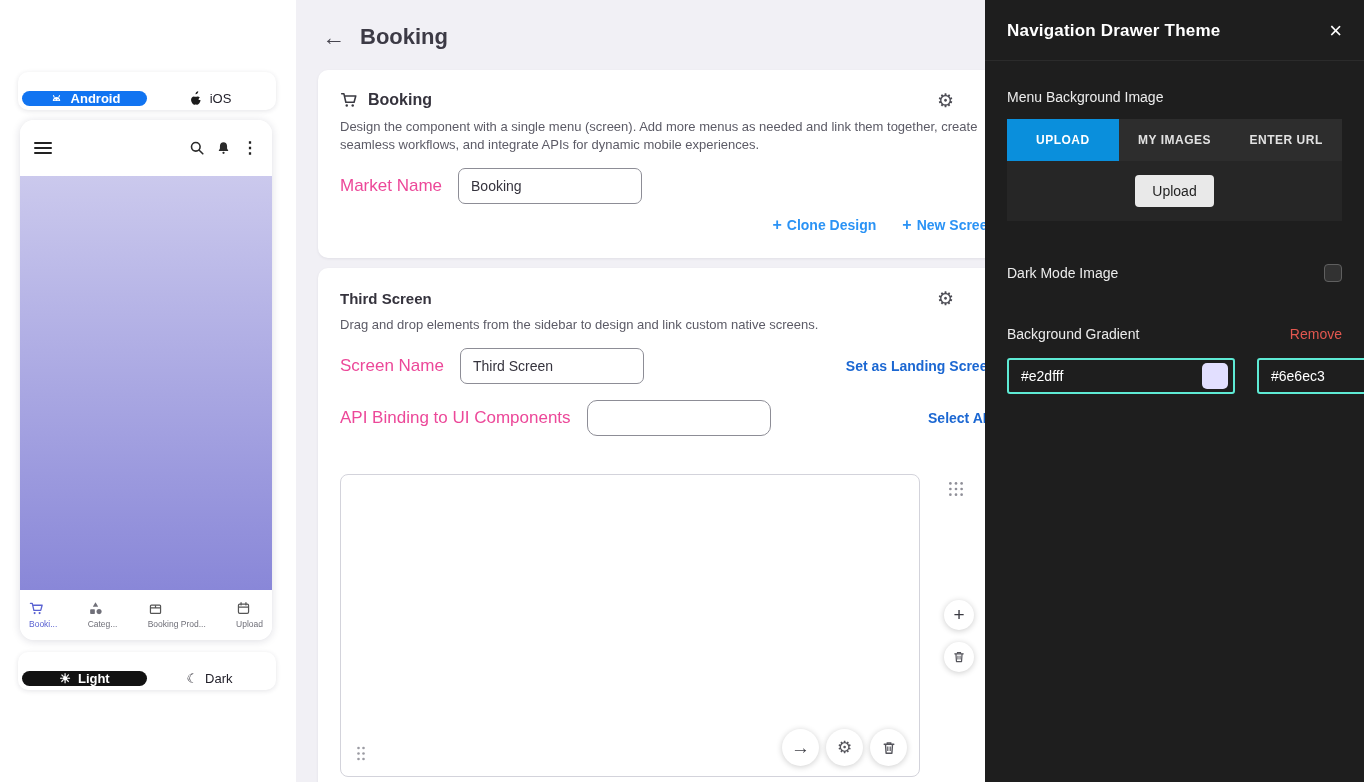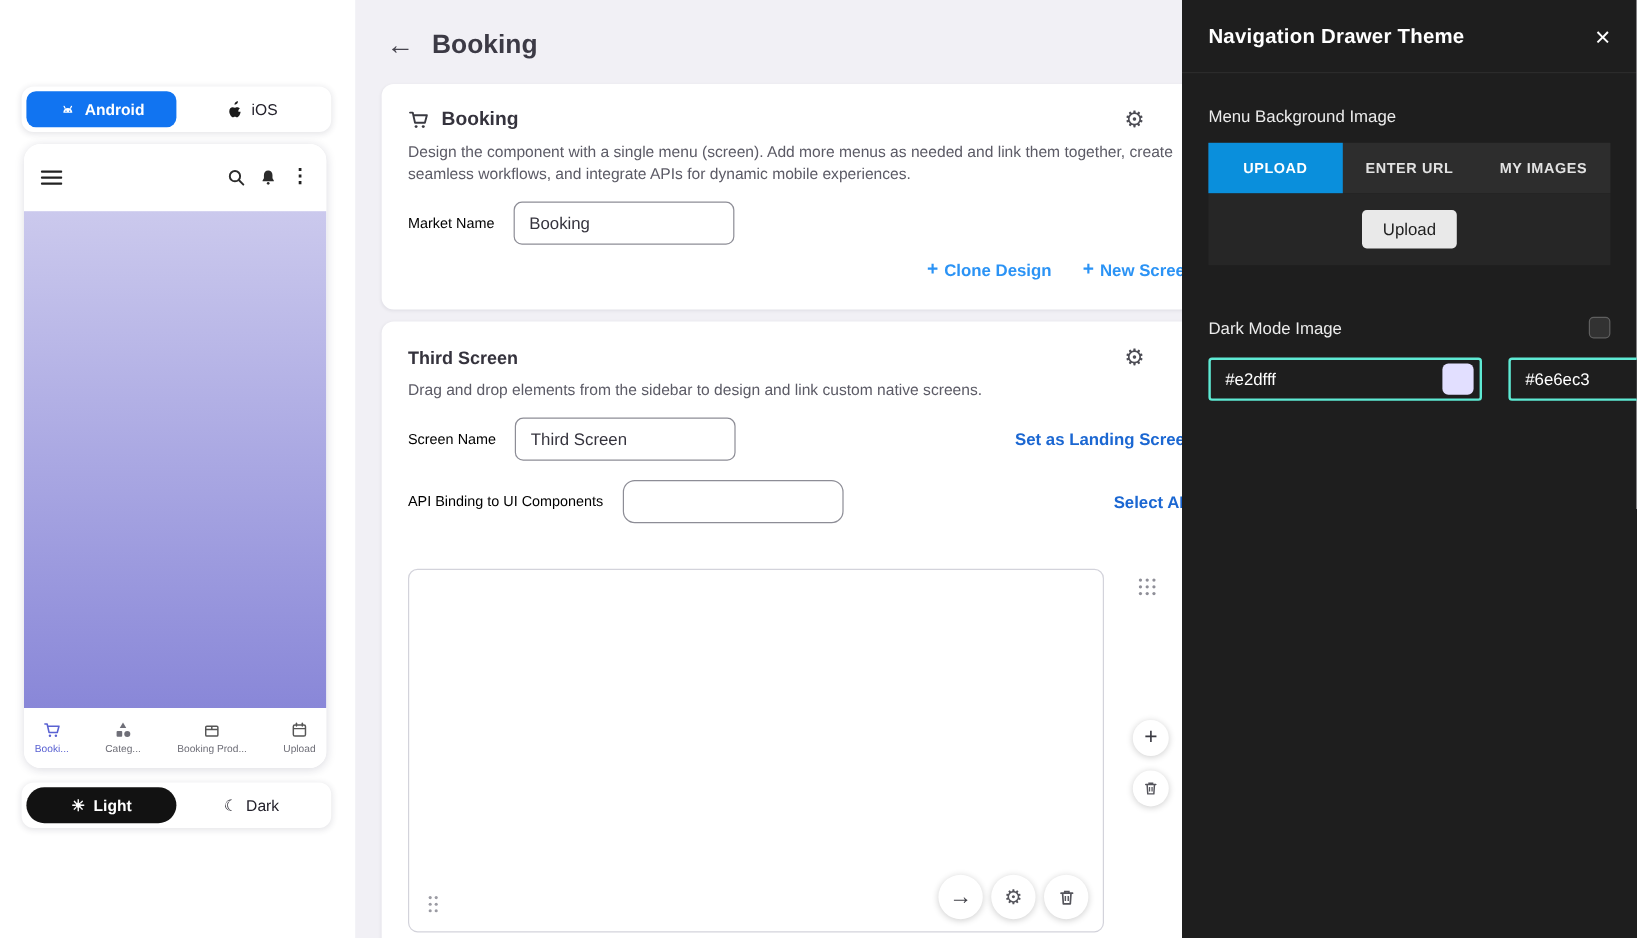--- a/index.html
+++ b/index.html
@@ -2,55 +2,55 @@
 <html><head>
 <meta charset="utf-8">
 <style>
   * { margin:0; padding:0; box-sizing:border-box; }
   body { font-family:"Liberation Sans", sans-serif; background:#e8e8ee; }
   .app { position:relative; width:1364px; height:782px; background:#f1f0f5; overflow:hidden; }
 
   
   .left-col { position:absolute; left:0; top:0; width:296px; height:100%; background:#ffffff; }
   .toggle-box { position:absolute; left:18px; width:258px; height:38px; background:#fff; border-radius:10px;
-    box-shadow:0 1px 5px rgba(30,30,60,.12); display:flex; padding:4px; }
+    box-shadow:0 1px 5px rgba(30,30,60,.12); display:flex; padding:4px;align-items:flex-end; }
   .platform-toggle { top:72px; }
   .theme-toggle { top:652px; }
   .pill { flex:1; display:flex; align-items:center; justify-content:center; gap:7px; border-radius:8px;
     font-size:13px; color:#23212b; cursor:pointer; }
   .pill.blue-active { background:#1174f1; color:#fff; font-weight:bold; border-radius:8px; }
   .pill.black-active { background:#121212; color:#fff; font-weight:bold; border-radius:19px; }
   .pill .glyph { font-size:13px; line-height:1; }
 
   .phone { position:absolute; left:20px; top:120px; width:252px; height:520px; border-radius:14px; overflow:hidden;
     background:#fff; box-shadow:0 1px 8px rgba(30,30,60,.15); }
   .phone-top { height:56px; background:#fff; display:flex; align-items:center; padding:0 14px; }
   .phone-top-right { margin-left:auto; display:flex; align-items:center; gap:11px; }
   .kebab { font-size:16px; font-weight:bold; color:#222; line-height:1; cursor:pointer; }
   .phone-body { height:414px; background:linear-gradient(180deg,#cbc9ed 0%, #8987d8 100%); }
   .phone-nav { height:50px; background:#fff; display:flex; align-items:center; justify-content:space-between; padding:0 9px; }
-  .nav-item { display:flex; flex-direction:column; align-items:center; gap:3px; font-size:8.5px; color:#6f6f78; cursor:pointer; }
+  .nav-item { display:flex; flex-direction:column; gap:3px; font-size:8.5px; color:#6f6f78; cursor:pointer; }
   .nav-item.active { color:#5a62d2; }
 
   
   .page-header { position:absolute; left:322px; top:24px; display:flex; align-items:center; gap:15px; }
   .back-arrow { font-size:23px; color:#47454f; cursor:pointer; line-height:1; }
   .page-title { font-size:22px; font-weight:bold; color:#3c3a45; }
 
   .card { position:absolute; left:318px; width:700px; background:#fff; border-radius:10px;
     box-shadow:0 1px 3px rgba(20,20,43,.07); padding:20px 22px; }
   .card1 { top:70px; height:188px; }
   .card2 { top:268px; height:556px; }
   .card-head { display:flex; align-items:center; gap:10px; height:20px; }
   .card-title { font-size:16px; font-weight:bold; color:#35333d; }
   .gear { margin-left:auto; margin-right:42px; font-size:19px; color:#4d4d55; cursor:pointer; line-height:1; }
   .card-desc { font-size:13px; color:#5c5b66; line-height:18px; margin-top:8px; max-width:642px; }
   .field-row { display:flex; align-items:center; margin-top:14px; }
   .field-row.r2 { margin-top:16px; }
-  .field-label { font-size:12px; color:#000000; margin-right:16px; white-space:nowrap; }
+  .field-label { font-size:17px; color:#ec4899; margin-right:16px; white-space:nowrap; }
   input.text-input { width:184px; height:36px; border:1px solid #8d8d96; border-radius:7px; padding:0 12px;
     font-size:14px; color:#35333d; background:#fff; font-family:"Liberation Sans",sans-serif; }
   input.text-input.rounder { border-radius:10px; }
   .links-row { display:flex; justify-content:flex-end; align-items:center; gap:26px; margin-top:12px; }
   .blue-link { display:flex; align-items:center; gap:5px; font-size:14px; font-weight:bold; color:#2b93f5;
     cursor:pointer; white-space:nowrap; }
   .plus-glyph { font-size:16px; font-weight:bold; }
   .strong-link { margin-left:auto; font-size:14px; font-weight:bold; color:#1b67d2; cursor:pointer; white-space:nowrap; }
 
   .canvas-wrap { display:flex; margin-top:38px; }
@@ -301,36 +301,40 @@
       <span class="close-x">×</span>
     </div>
 
     <div class="panel-label menu-bg-label">Menu Background Image</div>
 
     <div class="tabs">
       <div class="tab active">
         <span>UPLOAD</span>
       </div>
       <div class="tab">
+        <span>MY IMAGES</span>
+      </div>
+      <div class="tab">
         <span>ENTER URL</span>
-      </div>
-      <div class="tab">
-        <span>MY IMAGES</span>
       </div>
     </div>
 
     <div class="upload-area">
       <button class="upload-btn">Upload</button>
     </div>
 
     <div class="row-between darkmode-row">
       <span class="panel-label" style="padding:0;">Dark Mode Image</span>
       <span class="checkbox"></span>
     </div>
 
+    <div class="row-between gradient-row">
+      <span class="panel-label" style="padding:0;">Background Gradient</span>
+      <span class="remove-link">Remove</span>
+    </div>
 
     <div class="colors-row">
       <div class="color-input">
         <input class="color-text" type="text" value="#e2dfff" style="">
         <span class="swatch" style="background-color: rgb(226, 223, 255);"></span>
       </div>
       <div class="color-input">
         <input class="color-text" type="text" value="#6e6ec3" style="">
 
       </div>

